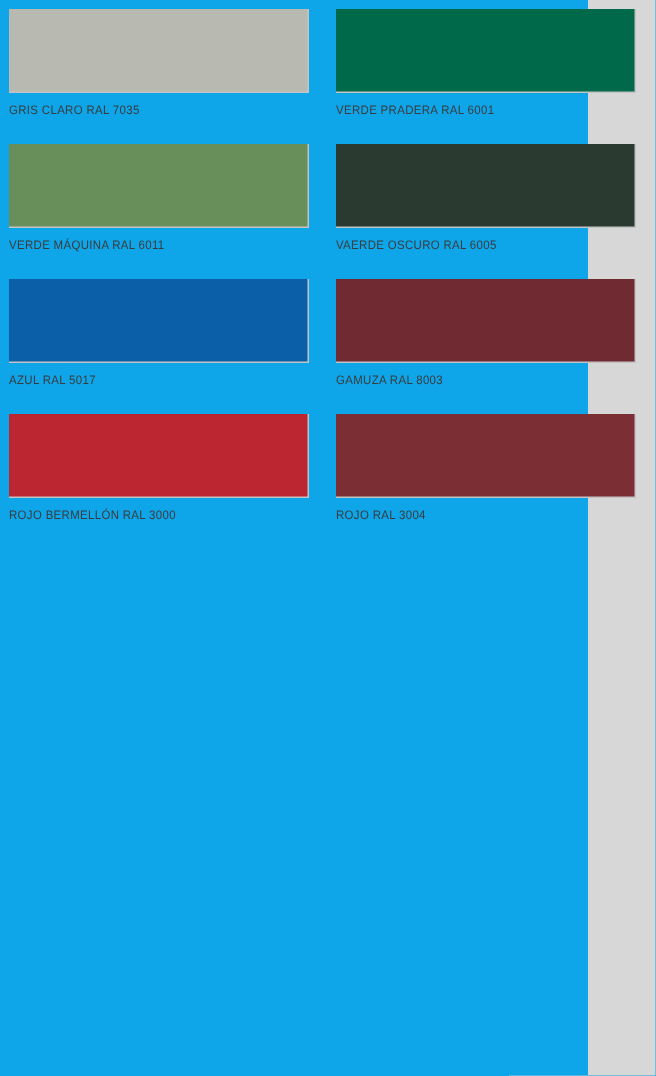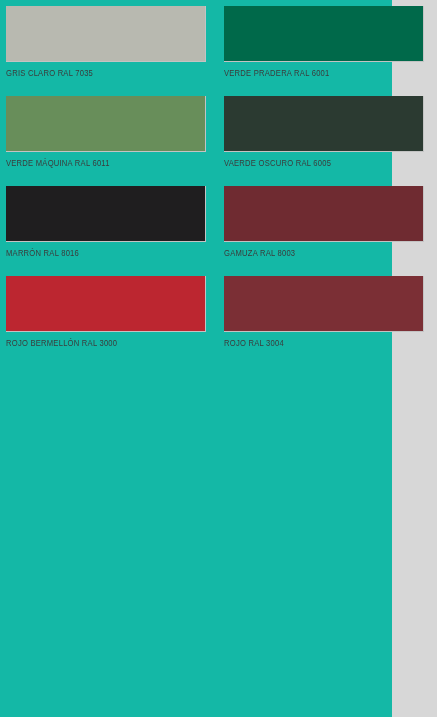--- a/index.html
+++ b/index.html
@@ -12,21 +12,21 @@
     height: 717px;
     background: #d7d7d7;
     font-family: "Liberation Sans", "DejaVu Sans", sans-serif;
     overflow: hidden;
   }
 
   #color-chart {
     position: relative;
     width: 392px;
     height: 717px;
-    background: #14b8a6;
+    background: #0ea5e9;
     box-sizing: border-box;
   }
 
   .swatch-grid {
     position: absolute;
     top: 6px;
     left: 6px;
     width: 418px;
     display: grid;
     grid-template-columns: 200px 200px;
@@ -78,22 +78,22 @@
       </div>
       <div class="swatch-cell">
         <span class="swatch-chip" style="background-color: rgb(104, 142, 90);"></span>
         <span class="swatch-label">VERDE MÁQUINA RAL 6011</span>
       </div>
       <div class="swatch-cell">
         <span class="swatch-chip" style="background-color: rgb(43, 58, 49);"></span>
         <span class="swatch-label">VAERDE OSCURO RAL 6005</span>
       </div>
       <div class="swatch-cell">
-        <span class="swatch-chip" style="background-color: rgb(31, 30, 31);"></span>
-        <span class="swatch-label">MARRÓN RAL 8016</span>
+        <span class="swatch-chip" style="background-color: rgb(11, 94, 168);"></span>
+        <span class="swatch-label">AZUL RAL 5017</span>
       </div>
       <div class="swatch-cell">
         <span class="swatch-chip" style="background-color: rgb(111, 43, 49);"></span>
         <span class="swatch-label">GAMUZA RAL 8003</span>
       </div>
       <div class="swatch-cell">
         <span class="swatch-chip" style="background-color: rgb(188, 38, 48);"></span>
         <span class="swatch-label">ROJO BERMELLÓN RAL 3000</span>
       </div>
       <div class="swatch-cell">

